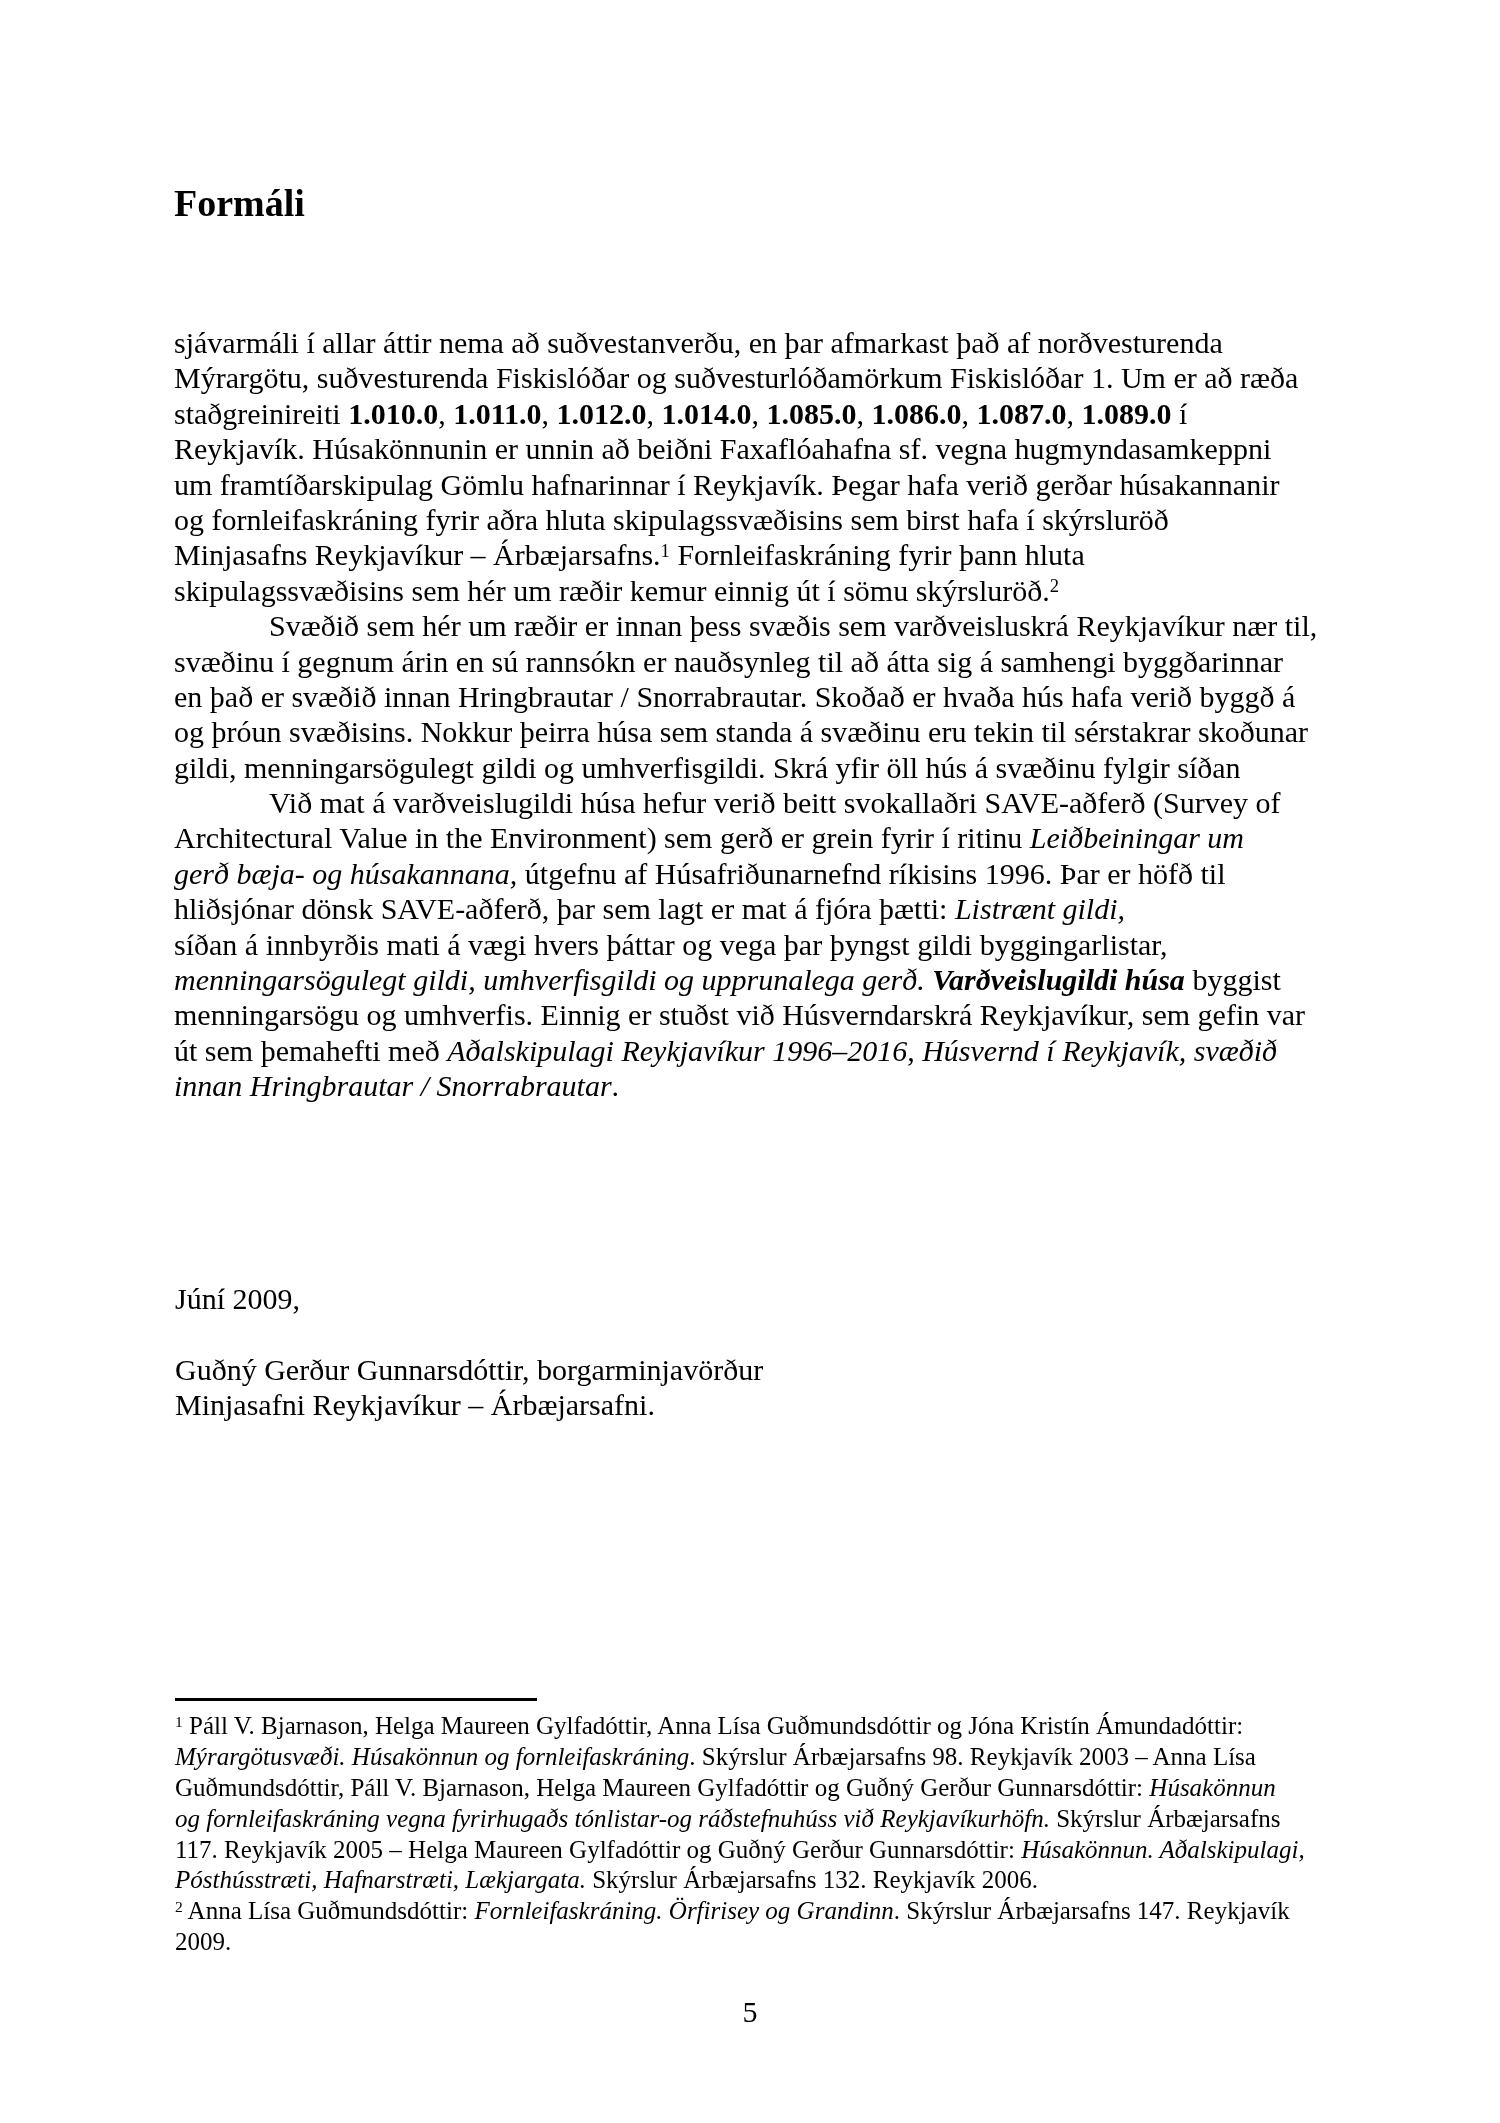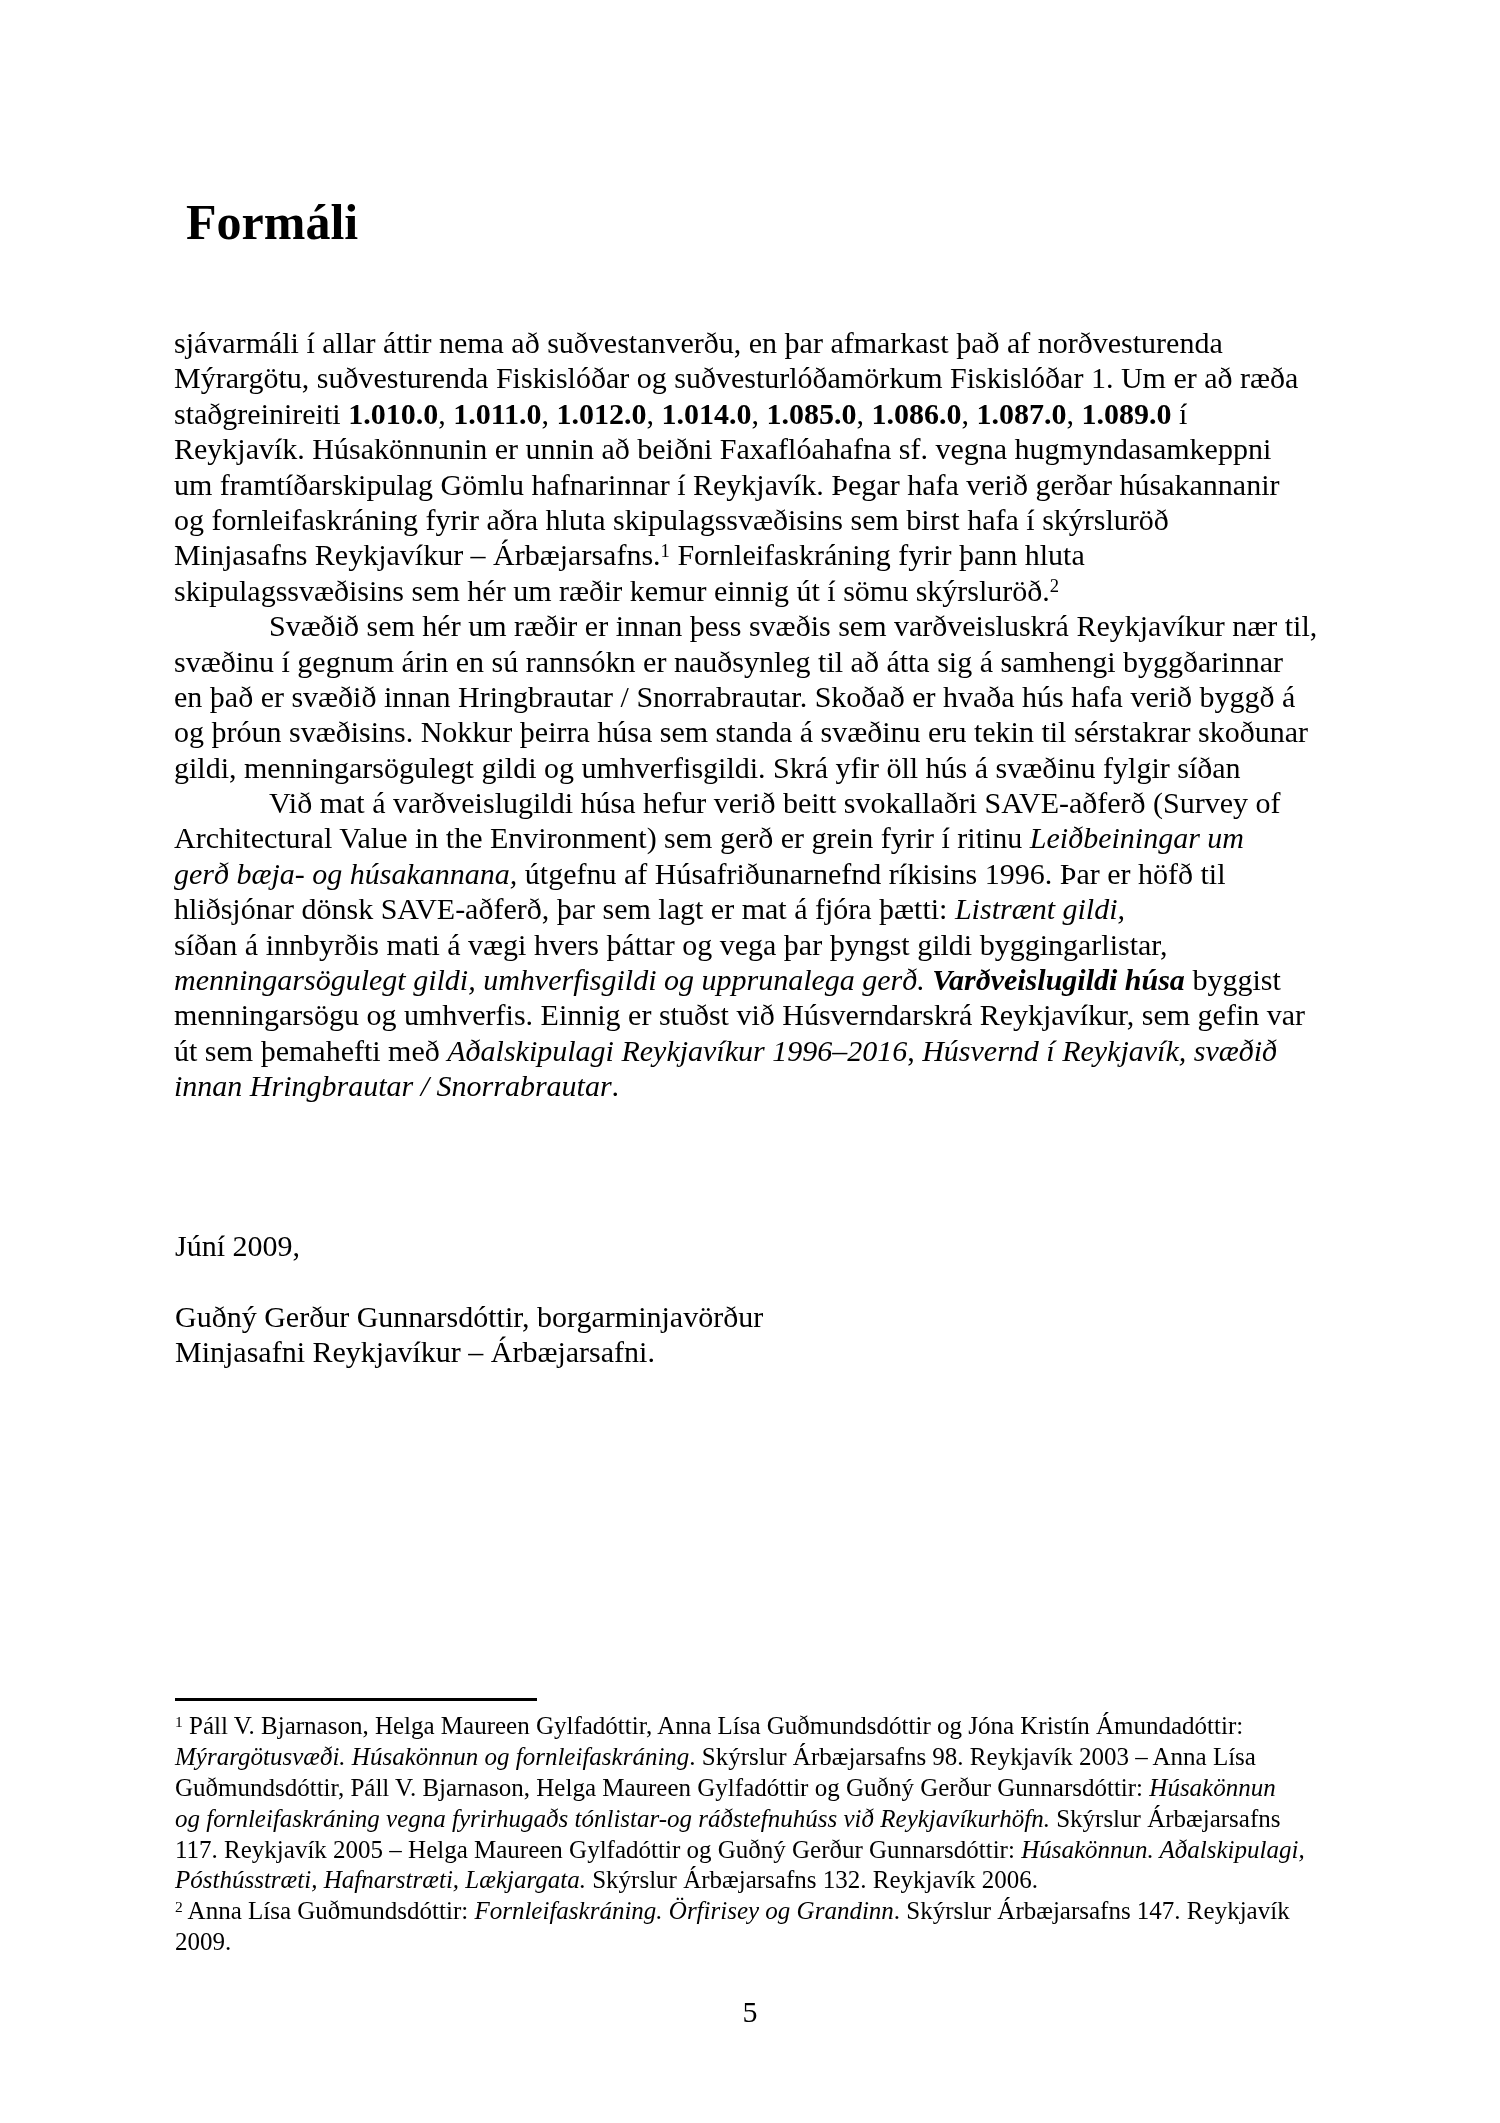--- a/index.html
+++ b/index.html
@@ -9,37 +9,37 @@
     height: 2123px;
     background: #ffffff;
     color: #000000;
     font-family: "Liberation Serif", "DejaVu Serif", serif;
     overflow: hidden;
   }
   .heading {
     position: absolute;
     left: 174px;
     top: 181px;
-    margin: 12px;
-    font-size: 50px;
+    margin: 0;
+    font-size: 38px;
     font-weight: 700;
     white-space: pre;
   }
   .body-text {
     position: absolute;
     left: 174px;
     top: 325px;
     width: 1180px;
     font-size: 30px;
   }
   .body-text .line { height: 35.4px; line-height: 35.4px; }
   .signature-block {
     position: absolute;
     left: 175px;
-    top: 1228px;
+    top: 1281px;
     width: 900px;
     font-size: 30px;
   }
   .signature-block .line { height: 35.4px; line-height: 35.4px; }
   .fn-sep {
     position: absolute;
     left: 175px;
     top: 1698px;
     width: 362px;
     height: 3px;

